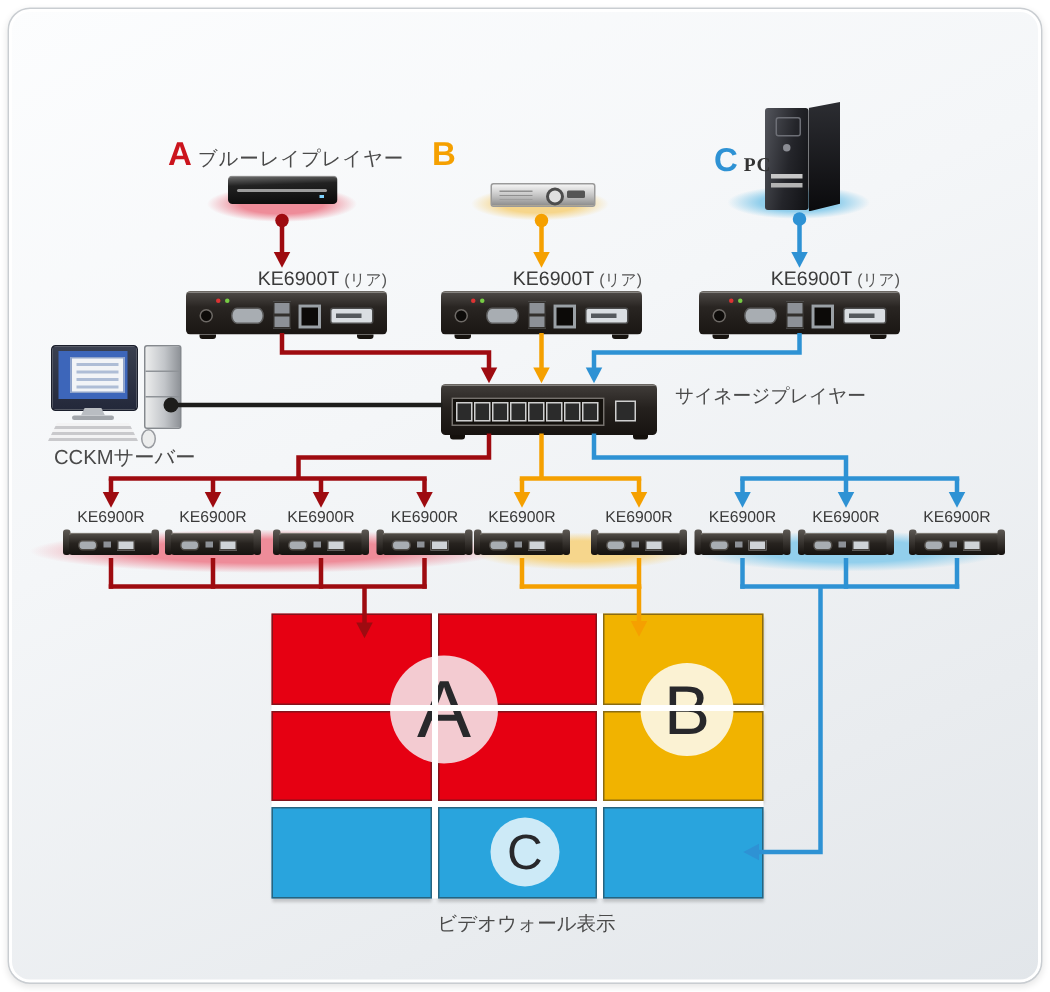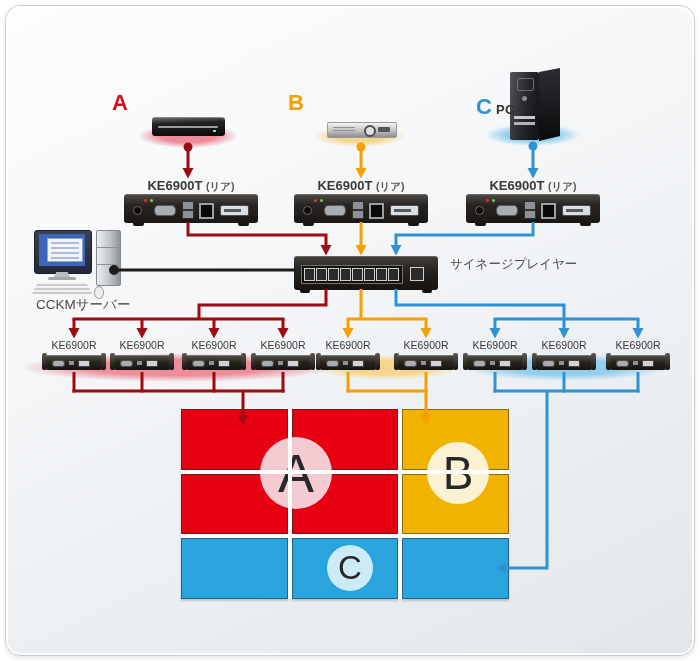--- a/index.html
+++ b/index.html
@@ -13,24 +13,24 @@
   
   .halo{position:absolute;border-radius:50%;z-index:1;}
   .halo-a{background:radial-gradient(closest-side,var(--red-halo,#ee8c99) 55%,rgba(238,140,153,0) 100%);}
   .halo-b{background:radial-gradient(closest-side,var(--orange-halo,#f6d68c) 55%,rgba(246,214,140,0) 100%);}
   .halo-c{background:radial-gradient(closest-side,var(--blue-halo,#92cfec) 55%,rgba(146,207,236,0) 100%);}
 
   
   .src-tag{position:absolute;display:flex;align-items:baseline;gap:4px;z-index:6;white-space:nowrap;}
   .src-letter{font-size:22px;font-weight:bold;line-height:20px;}
   .src-name{font-size:13px;color:#4a4a4a;letter-spacing:.5px;}
-  .src-name-strong{font-size:13px;font-weight:600;color:#333;}
-
-  
-  .dev-label{position:absolute;text-align:center;font-size:13px;color:#3a3a3a;z-index:6;white-space:nowrap;font-weight:bold;}
+  .src-name-strong{font-size:13px;font-weight:600;color:#333;font-family:Liberation Serif, serif;}
+
+  
+  .dev-label{position:absolute;text-align:right;font-size:13px;color:#3a3a3a;z-index:6;white-space:nowrap;}
   .dev-label .suffix{font-size:10.5px;color:#555;}
   .r-label{position:absolute;width:64px;text-align:center;font-size:10.5px;color:#3a3a3a;z-index:6;}
   .txt-label{position:absolute;font-size:13px;color:#4a4a4a;z-index:6;white-space:nowrap;}
 
   
   .bluray{position:absolute;width:73px;height:19px;z-index:2;}
   .bluray .bd-body{position:absolute;inset:0;border-radius:3px;
      background:linear-gradient(178deg,#6a6a6a 0%,#222 30%,#0a0a0a 100%);border-top:1px solid #8a8a8a;}
   .bluray .bd-strip{position:absolute;left:6px;top:9px;width:60px;height:2px;background:#9c9c9c;border-radius:1px;}
   .bluray .bd-led{position:absolute;right:9px;top:13px;width:3px;height:2px;background:#7fd4ff;}
@@ -145,20 +145,21 @@
 
     <div class="halo halo-a" style="left:132px;top:118px;width:100px;height:24px;"></div>
     <div class="halo halo-b" style="left:308px;top:119px;width:92px;height:22px;"></div>
     <div class="halo halo-c" style="left:479px;top:118px;width:95px;height:22px;"></div>
     <div class="halo halo-a" style="left:14px;top:347px;width:316px;height:29px;"></div>
     <div class="halo halo-b" style="left:308px;top:349px;width:146px;height:25px;"></div>
     <div class="halo halo-c" style="left:457px;top:348px;width:206px;height:27px;"></div>
 
     <div class="src-tag" style="left:106px;top:87px;">
       <span class="src-letter" style="color:var(--red-accent,#cb141d);">A</span>
+      <span class="src-name">ブルーレイプレイヤー</span>
     </div>
     <div class="src-tag" style="left:282px;top:87px;">
       <span class="src-letter" style="color:var(--orange-line,#f5a000);">B</span>
     </div>
     <div class="src-tag" style="left:470px;top:91px;">
       <span class="src-letter" style="color:var(--blue-line,#2e92d4);">C</span>
       <span class="src-name src-name-strong">PC</span>
     </div>
 
     <div class="bluray" style="left:146px;top:111px;">
@@ -379,20 +380,21 @@
       </div>
       <div class="zone-circle" style="left:146px;top:136px;width:46px;height:46px;font-size:33px;background:var(--lightblue-circle,#cdeaf7);">
         <span>C</span>
       </div>
 
       <div class="stripe" style="left:107px;top:0;width:4px;height:190px;"></div>
       <div class="stripe" style="left:217px;top:0;width:4px;height:190px;"></div>
       <div class="stripe" style="left:0;top:61px;width:328px;height:4px;"></div>
       <div class="stripe" style="left:0;top:125px;width:328px;height:4px;"></div>
     </div>
+    <div class="txt-label" style="left:195px;top:601px;width:300px;text-align:center;">ビデオウォール表示</div>
 
     <svg class="wires" width="700" height="661" viewBox="0 0 700 661">
       <defs>
         <marker id="mr" markerUnits="userSpaceOnUse" markerWidth="12" markerHeight="13" refX="2.5" refY="6.5" orient="auto">
           <path d="M0.5,1 L11,6.5 L0.5,12 Z" style="fill:var(--red-line,#9e0b10);"></path>
         </marker>
         <marker id="mo" markerUnits="userSpaceOnUse" markerWidth="12" markerHeight="13" refX="2.5" refY="6.5" orient="auto">
           <path d="M0.5,1 L11,6.5 L0.5,12 Z" style="fill:var(--orange-line,#f5a000);"></path>
         </marker>
         <marker id="mb" markerUnits="userSpaceOnUse" markerWidth="12" markerHeight="13" refX="2.5" refY="6.5" orient="auto">

